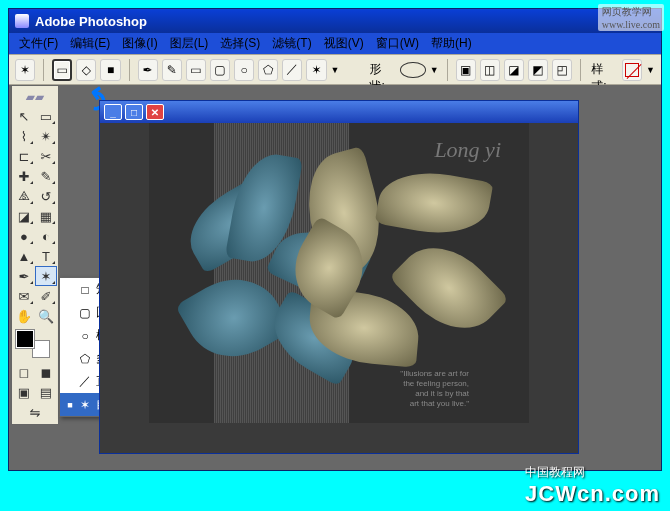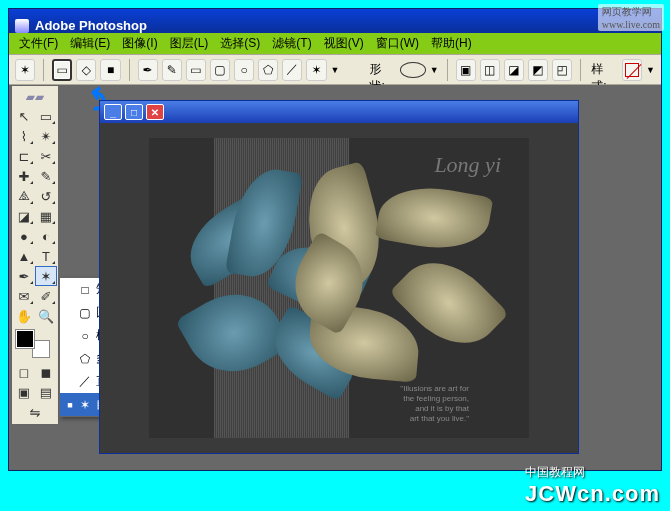--- a/index.html
+++ b/index.html
@@ -1,20 +1,20 @@
 <!DOCTYPE html>
 <html><head>
 <meta charset="utf-8">
 <style>
 * { box-sizing: border-box; margin: 0; padding: 0; }
 body { font-family: "Microsoft YaHei", SimSun, sans-serif; font-size: 12px; width: 670px; height: 511px; background: #0ff; overflow: hidden; position: relative; }
 .app { position: absolute; top: 8px; left: 8px; right: 8px; bottom: 40px; background: #ece9d8; border: 1px solid #0a246a; display: flex; flex-direction: column; }
-.titlebar { height: 24px; background: linear-gradient(#0a3fd6,#0a2f9a); color: #fff; font-weight: bold; display: flex; align-items: flex-end; padding: 0 6px; font-size: 13px; }
+.titlebar { height: 24px; background: linear-gradient(#0a3fd6,#0a2f9a); color: #fff; font-weight: bold; display: flex; align-items: center; padding: 0 6px; font-size: 13px; }
 .titlebar .t-icon { width: 14px; height: 14px; background: linear-gradient(#fff,#88f); margin-right: 6px; border-radius: 2px; }
-.menubar { height: 22px; background: #84cc16; border-bottom: 1px solid #aca899; display: flex; align-items: center; padding: 0 4px; }
+.menubar { height: 22px; background: #1d4ed8; border-bottom: 1px solid #aca899; display: flex; align-items: center; padding: 0 4px; }
 .menubar span { padding: 2px 6px; cursor: default; }
 .optbar { height: 30px; background: #ece9d8; border-bottom: 1px solid #aca899; display: flex; align-items: center; padding: 0 6px; gap: 4px; }
 .optbar .icon-btn { width: 22px; height: 22px; border: 1px solid #ccc; background:#f5f5f0; display:flex;align-items:center;justify-content:center;border-radius:3px;}
 .optbar .active { border:2px solid #333; box-shadow: inset 0 0 0 1px #fff; }
 .optbar .sep { width:1px; height:22px; background:#aca899; margin:0 4px;}
 .optbar .lbl { padding:0 2px;margin-top:16px;}
 .optbar .oval { width:28px;height:16px;border:1px solid #333;border-radius:50%/50%;}
 .optbar .square { width:14px;height:14px;border:1px solid #c00;position:relative;}
 .optbar .square::after{content:"";position:absolute;left:-2px;top:7px;width:20px;height:1px;background:#c00;transform:rotate(-45deg);}
 .workarea { flex:1; background:#686868; position:relative; }
@@ -26,21 +26,21 @@
 .tool.nosub::after { display:none;}
 .swatch { padding:4px 3px;}
 .swatch .swpair { position:relative; width:34px; height:28px;}
 .swatch .fg { position:absolute; left:0; top:0; width:18px; height:18px; background:#000; border:1px solid #fff; box-shadow:0 0 0 1px #888;}
 .swatch .bg { position:absolute; right:0; bottom:0; width:18px; height:18px; background:#fff; border:1px solid #888;}
 .docwin { position:absolute; left:90px; top:15px; width:480px; background:#fff; border:1px solid #0a2f9a;}
 .docwin .dthead { height:22px; background: linear-gradient(#4a7de6,#1a3fb6); color:#fff; font-size:11px; font-weight:bold; display:flex; align-items:center; padding:0 4px; justify-content:space-between;}
 .docwin .dthead .btns { display:flex; gap:3px;}
 .wbtn { width:18px; height:16px; border:1px solid #fff; background:#4a7de6; border-radius:2px; display:flex;align-items:center;justify-content:center;font-size:10px;color:#fff;}
 .wbtn.close { background:#e04343;}
-.canvas { height:330px; background:#3a3a3a; position:relative; overflow:hidden; display:flex; justify-content:center; align-items:center;}
+.canvas { height:330px; background:#3a3a3a; position:relative; overflow:hidden; display:flex; justify-content:center; }
 .img-area { width:380px; height:300px; background:#303030; position:relative; display:flex;}
 .img-area .panel { width:135px; margin-left:65px; height:100%; background:repeating-linear-gradient(90deg,#555,#555 1px,#3f3f3f 1px,#3f3f3f 2px);}
 .flower { position:absolute; }
 .petal { position:absolute; border-radius: 60% 10% 60% 10%; }
 .flower.blue { left:25px; top:40px; width:220px; height:220px;}
 .flower.blue .petal { background:radial-gradient(#6a9cb0,#2b5565);}
 .flower.gold { right:20px; top:30px; width:220px; height:230px;}
 .flower.gold .petal { background:radial-gradient(#d0c8a0,#6a6548);}
 .sig { position:absolute; right:28px; top:14px; color:#777; font-style:italic; font-family:"Brush Script MT",cursive; font-size:22px;}
 .subtext { position:absolute; right:60px; bottom:14px; color:#888; font-size:8px; text-align:right; line-height:10px;}

